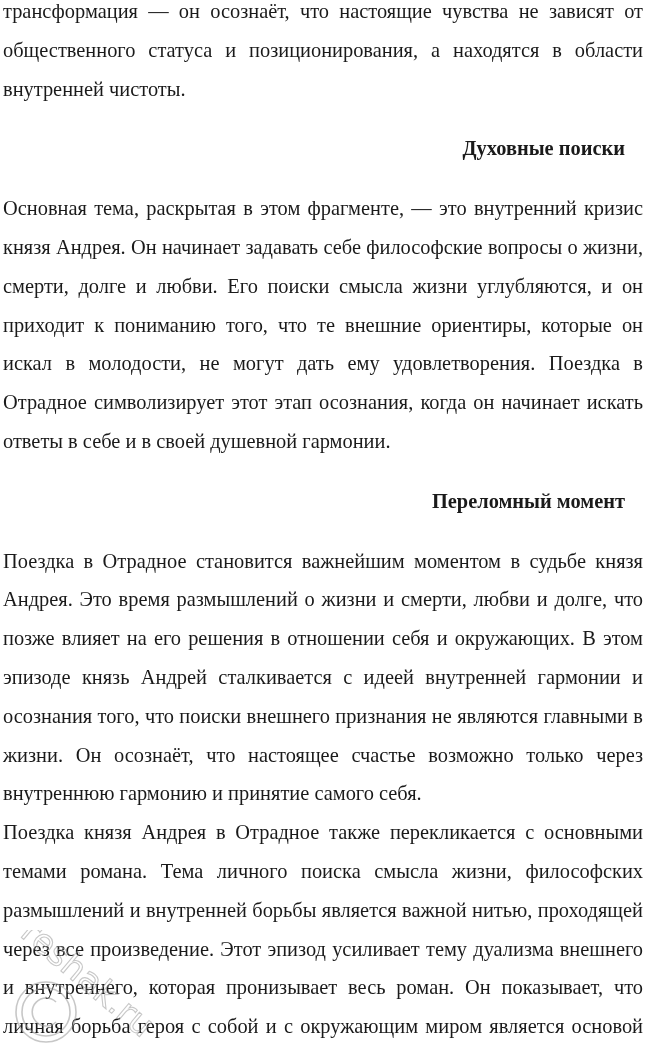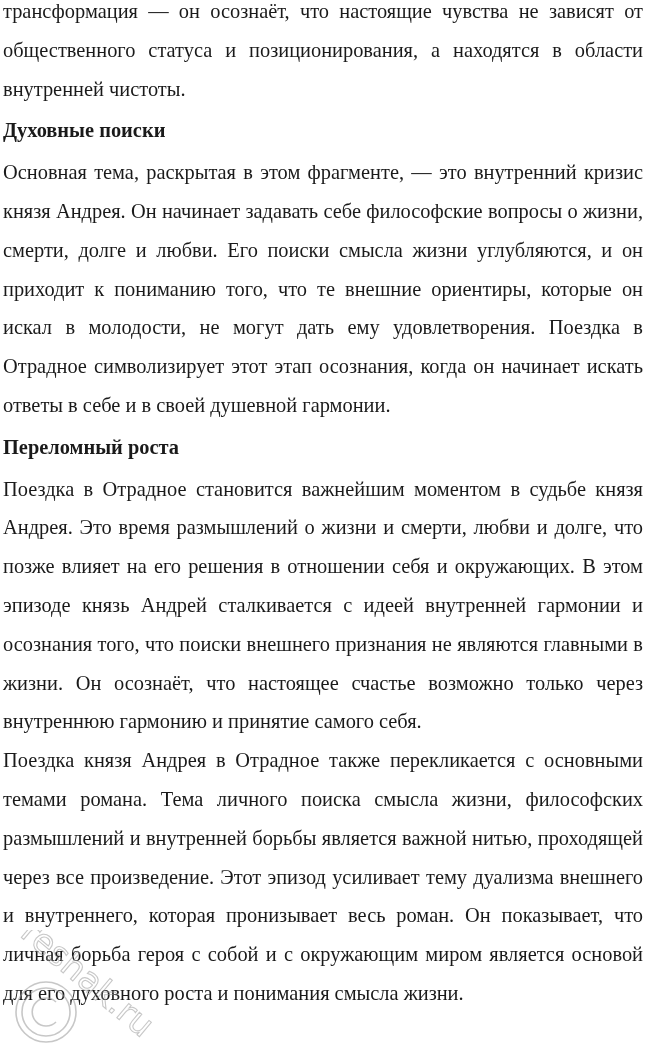--- a/index.html
+++ b/index.html
@@ -22,26 +22,27 @@
     width: 640px;
   }
   .para {
     margin: 0;
     font-size: 20.4px;
     line-height: 38.8px;
     text-align: justify;
     text-align-last: left;
   }
   .heading {
-    margin: 0;
+    margin: 18px;
     font-size: 20.4px;
     line-height: 38.8px;
     font-weight: bold;
     padding-top: 3px;
     padding-bottom: 3px;
+    text-align: right;
   }
   .watermark {
     position: absolute;
     left: 8px;
     top: 930px;
     width: 160px;
     height: 130px;
     pointer-events: none;
     opacity: 0.55;
   }
@@ -52,21 +53,21 @@
 
 <div class="page">
   <p class="para">трансформация — он осознаёт, что настоящие чувства не зависят от общественного статуса и позиционирования, а находятся в области внутренней чистоты.</p>
 
   <section>
     <h2 class="heading">Духовные поиски</h2>
     <p class="para">Основная тема, раскрытая в этом фрагменте, — это внутренний кризис князя Андрея. Он начинает задавать себе философские вопросы о жизни, смерти, долге и любви. Его поиски смысла жизни углубляются, и он приходит к пониманию того, что те внешние ориентиры, которые он искал в молодости, не могут дать ему удовлетворения. Поездка в Отрадное символизирует этот этап осознания, когда он начинает искать ответы в себе и в своей душевной гармонии.</p>
   </section>
 
   <section>
-    <h2 class="heading">Переломный роста</h2>
+    <h2 class="heading">Переломный момент</h2>
     <p class="para">Поездка в Отрадное становится важнейшим моментом в судьбе князя Андрея. Это время размышлений о жизни и смерти, любви и долге, что позже влияет на его решения в отношении себя и окружающих. В этом эпизоде князь Андрей сталкивается с идеей внутренней гармонии и осознания того, что поиски внешнего признания не являются главными в жизни. Он осознаёт, что настоящее счастье возможно только через внутреннюю гармонию и принятие самого себя.</p>
   </section>
 
   <section>
     <p class="para">Поездка князя Андрея в Отрадное также перекликается с основными темами романа. Тема личного поиска смысла жизни, философских размышлений и внутренней борьбы является важной нитью, проходящей через все произведение. Этот эпизод усиливает тему дуализма внешнего и внутреннего, которая пронизывает весь роман. Он показывает, что личная борьба героя с собой и с окружающим миром является основой для его духовного роста и понимания смысла жизни.</p>
   </section>
 </div>
 
 <div class="watermark">
   <svg viewBox="0 0 160 130">

